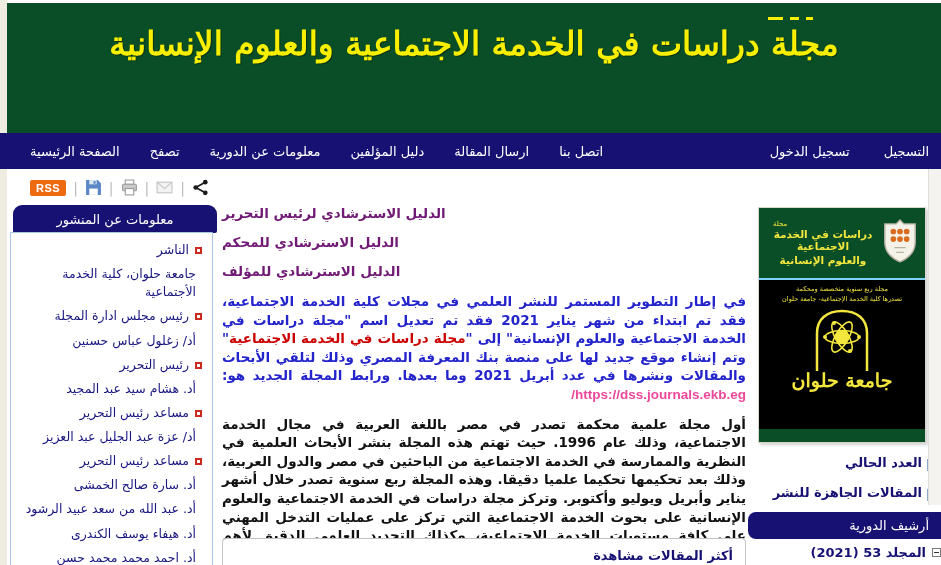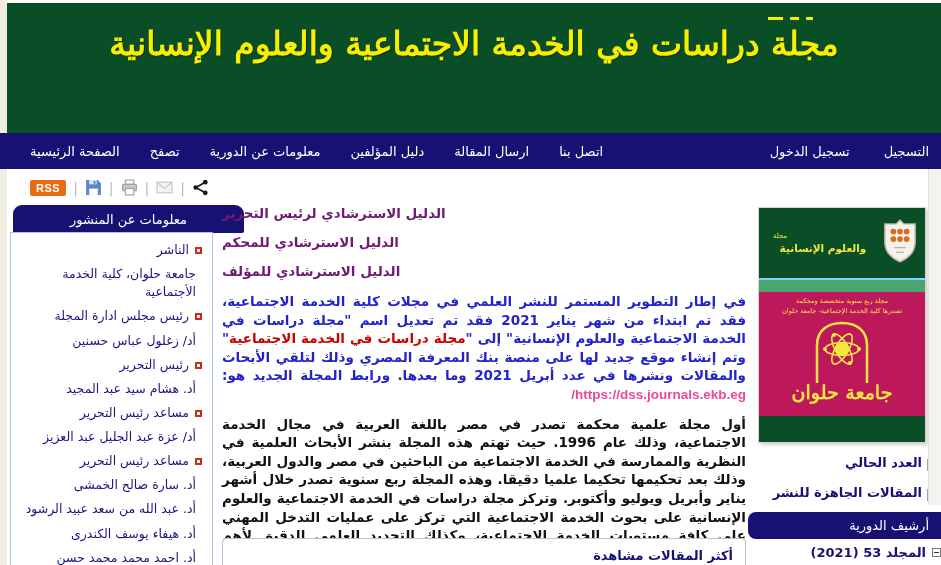--- a/index.html
+++ b/index.html
@@ -26,21 +26,21 @@
   .nav-bar a { color:#ffffff; font-size:13px; text-decoration:none; white-space:nowrap; }
 
   
   .icon-toolbar { position:absolute; left:30px; top:179px; display:flex; align-items:center; gap:7px; direction:ltr;text-align:center; }
   .rss-badge { background:#ee6a11; color:#fff; font-size:11px; font-weight:bold; padding:2px 6px; border-radius:2px;
                font-family:"Liberation Sans", sans-serif; letter-spacing:.5px; }
   .tb-sep { color:#bbb; font-size:14px; }
   .tb-icon { width:17px; height:17px; display:inline-block; cursor:pointer; }
 
   
-  .pub-info-header { position:absolute; left:13px; top:205px; width:231px; height:28px; background:#171173;
+  .pub-info-header { position:absolute; left:13px; top:205px; width:204px; height:28px; background:#171173;
                      border-radius:9px 9px 2px 2px; color:#fff; font-size:13px; display:flex; align-items:center;
                      justify-content:center; direction:rtl; }
   .sidebar-box { position:absolute; left:10px; top:232px; width:203px; height:340px; background:#fff;
                  border:1px solid #a9c6e4; border-radius:0 0 3px 3px; direction:rtl; padding:8px 10px 0 4px; }
   .sidebar-box ul { list-style:none; }
   .sidebar-box li { color:#191680; font-size:12.5px; line-height:1.45; margin-bottom:6px; text-align:right; }
   .sidebar-box li.bullet { display:flex; align-items:baseline; gap:6px; }
   .sq-bullet { flex:0 0 auto; width:7px; height:7px; border:2px solid #cc2a1e; background:#fff; display:inline-block;
                position:relative; top:0px; }
   .sidebar-box li.name { padding-right:6px; }
@@ -61,21 +61,21 @@
 
   
   .cover { position:absolute; left:758px; top:207px; width:168px; height:236px; border:1px solid #d8d5cd;
            box-shadow:2px 2px 3px rgba(0,0,0,.18); background:#4aa571; overflow:hidden; }
   .cover-top { height:72px; background:#0a4e27; display:flex; direction:rtl; align-items:center; padding:0 6px;
                border-bottom:2px solid #7dd3fc; }
   .cover-titles { flex:1; text-align:center; color:#f3e63d; }
   .cover-tag { font-size:7px; display:block; text-align:left; padding-left:8px; }
   .cover-t1 { font-size:10.5px; font-weight:bold; display:block; }
   .cover-t2 { font-size:10.5px; font-weight:bold; display:block; margin-top:2px; }
-  .cover-mid { height:124px; background:#be185d; text-align:center;margin-top:12px; }
+  .cover-mid { height:149px; background:#000000; text-align:center; }
   .cover-sub { color:#f3e63d; font-size:6.5px; line-height:1.5; padding-top:5px; }
   .cover-emblem { margin-top:2px; }
   .cover-univ { color:#f3e63d; font-size:19px; font-weight:bold; font-family:"DejaVu Serif", serif; margin-top:-6px; }
   .cover-bottom { height:28px; background:#0a4e27; }
 
   .rs-links { position:absolute; left:748px; top:455px; width:193px; direction:rtl; }
   .rs-link { display:flex; align-items:center; gap:6px; color:#171173; font-weight:bold; font-size:13px;
              text-decoration:none; margin-bottom:15px; }
   .doc-icon { width:13px; height:13px; position:relative; flex:0 0 auto; }
   .doc-icon::before { content:""; position:absolute; right:0; top:0; width:9px; height:10px; border:1px solid #8aa8cc; background:#eef3fa; }
@@ -216,20 +216,21 @@
           <circle cx="20" cy="13" r="3" fill="#d96c1e"></circle>
           <circle cx="27" cy="13" r="3" fill="#d96c1e"></circle>
         <circle cx="13" cy="21" r="3" fill="#d96c1e"></circle>
           <circle cx="20" cy="21" r="3" fill="#d96c1e"></circle>
           <circle cx="27" cy="21" r="3" fill="#d96c1e"></circle>
         <path d="M14 30 h12 M16 35 h8" stroke="#b9b2a4" stroke-width="1.5"></path>
       </svg>
     </div>
     <div class="cover-titles">
       <span class="cover-tag">مجلة</span>
+      <span class="cover-t1">دراسات في الخدمة الاجتماعية</span>
       <span class="cover-t2">والعلوم الإنسانية</span>
     </div>
   </div>
   <div class="cover-mid">
     <div class="cover-sub">
       <div>مجلة ربع سنوية متخصصة ومحكمة</div>
       <div>تصدرها كلية الخدمة الإجتماعية- جامعة حلوان</div>
     </div>
     <div class="cover-emblem">
       <svg viewBox="0 0 70 64" width="70" height="64">

